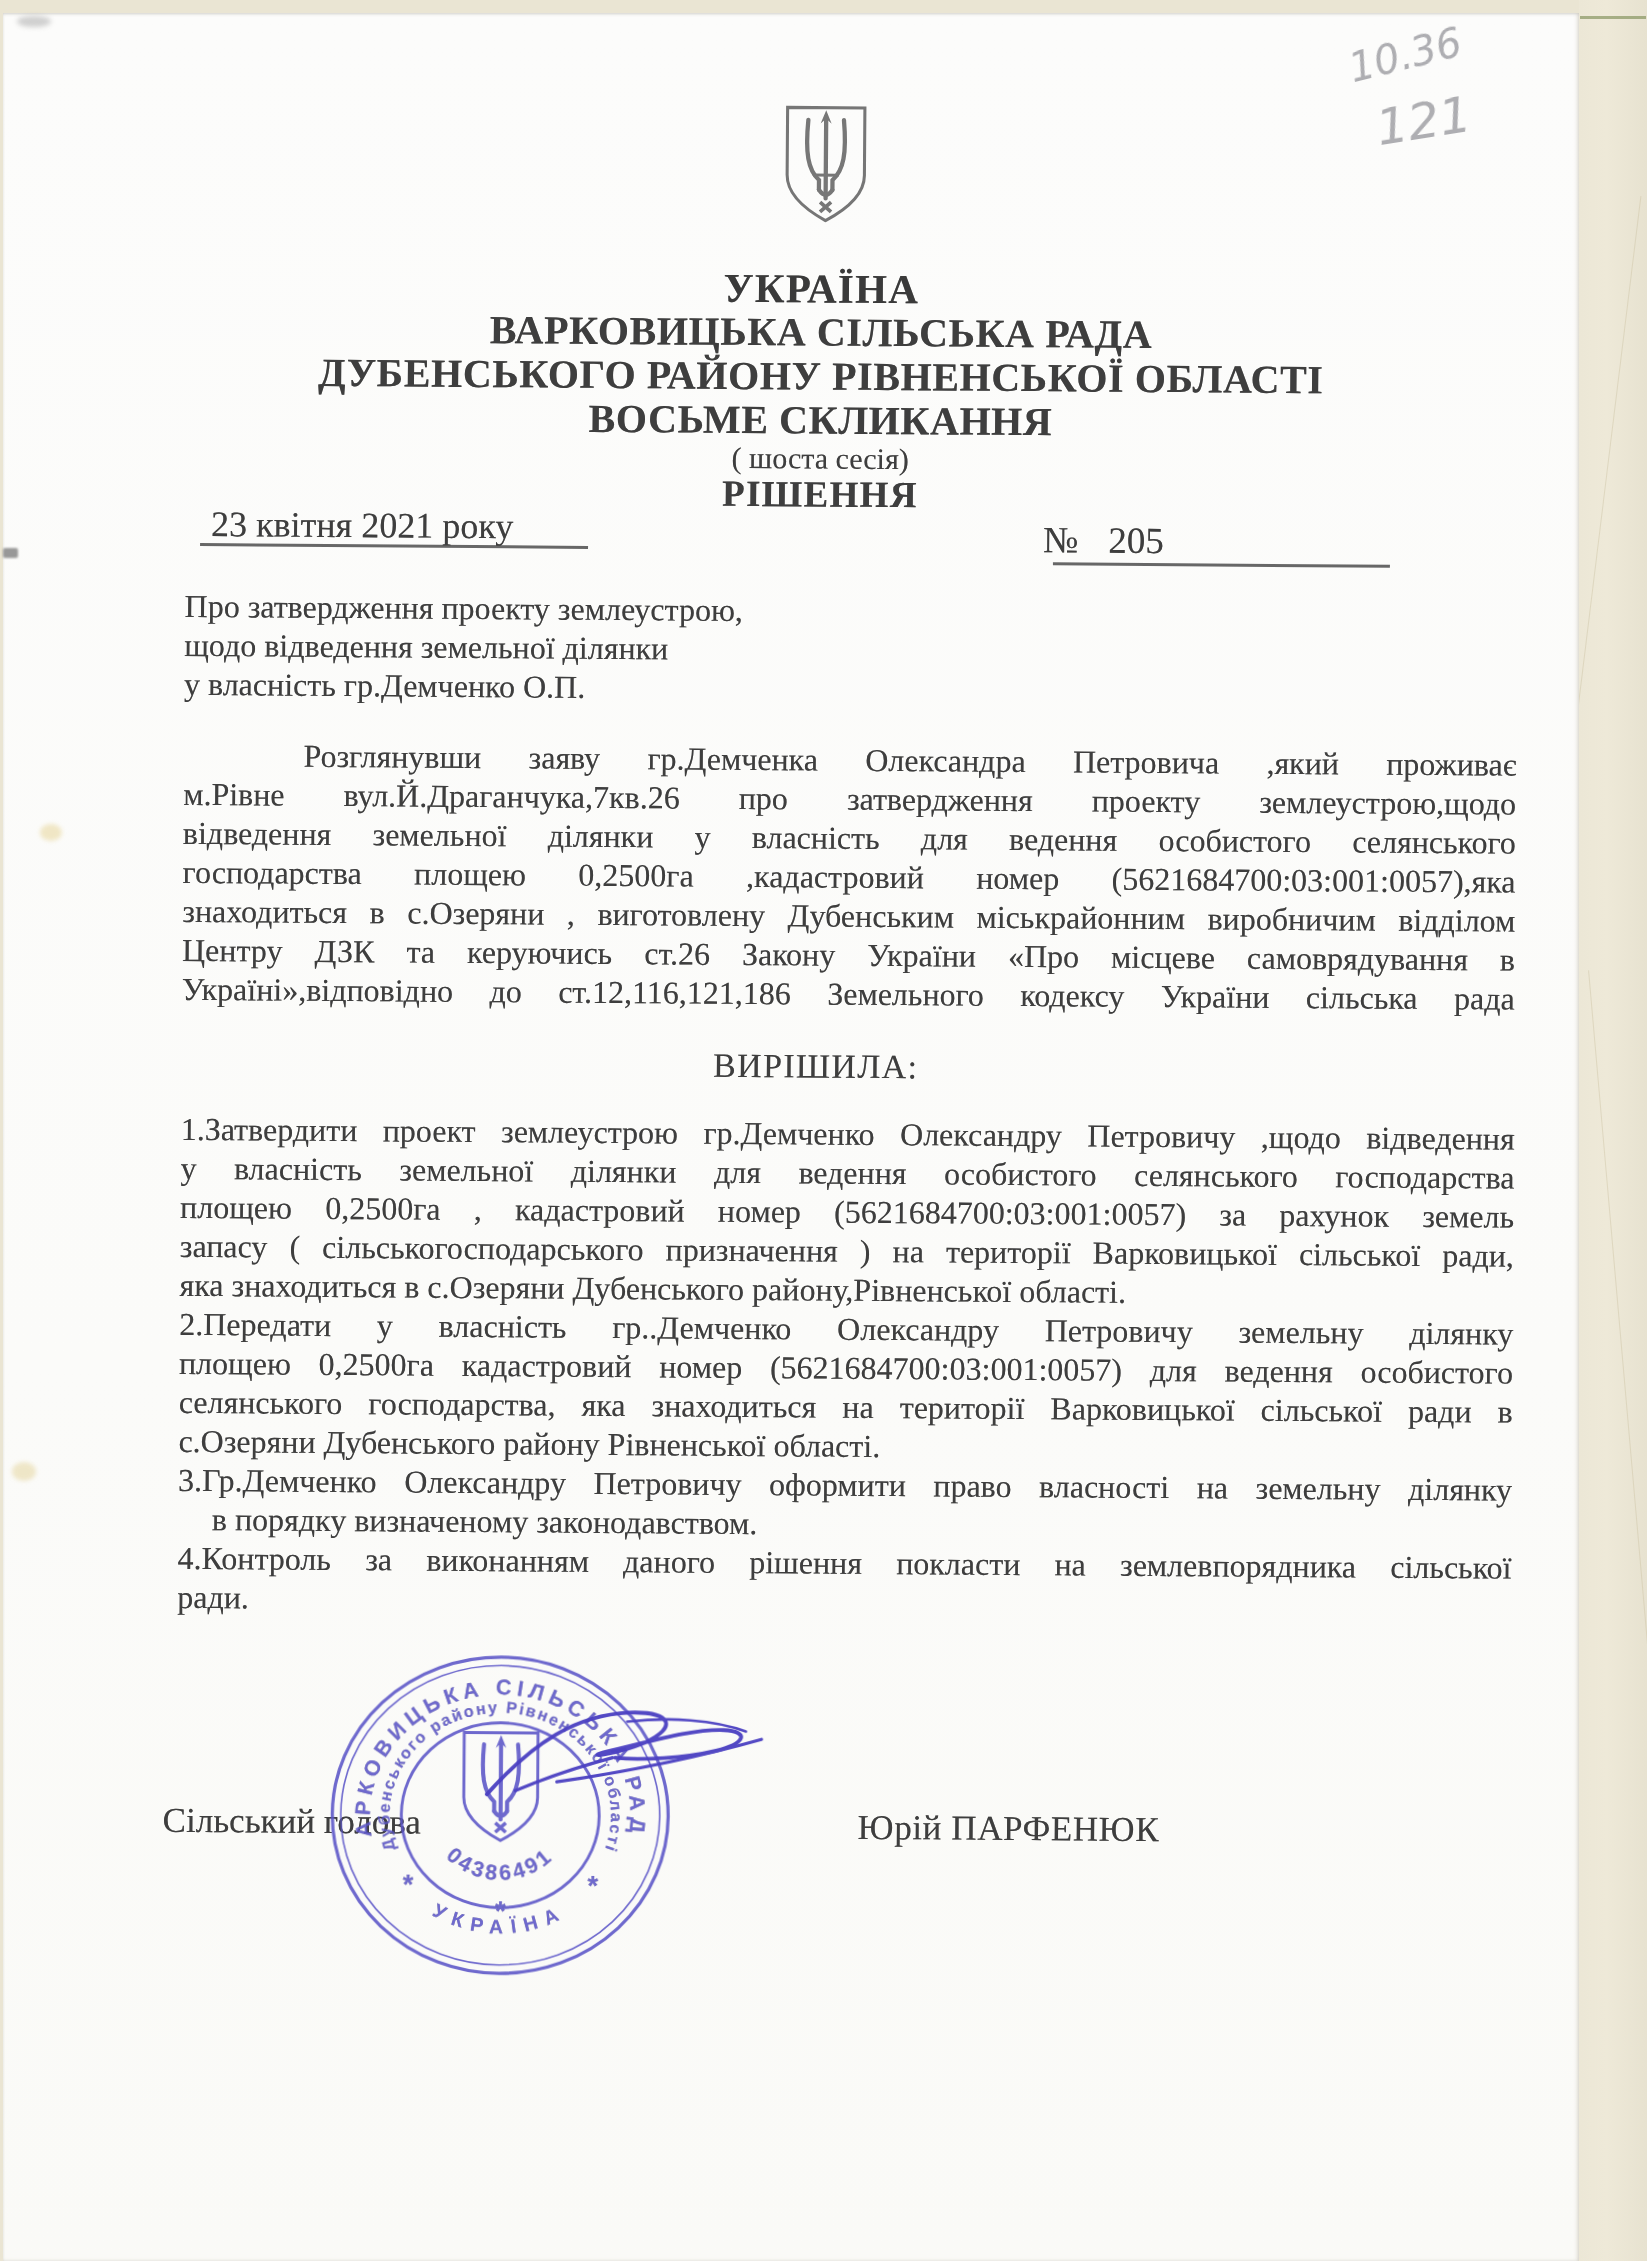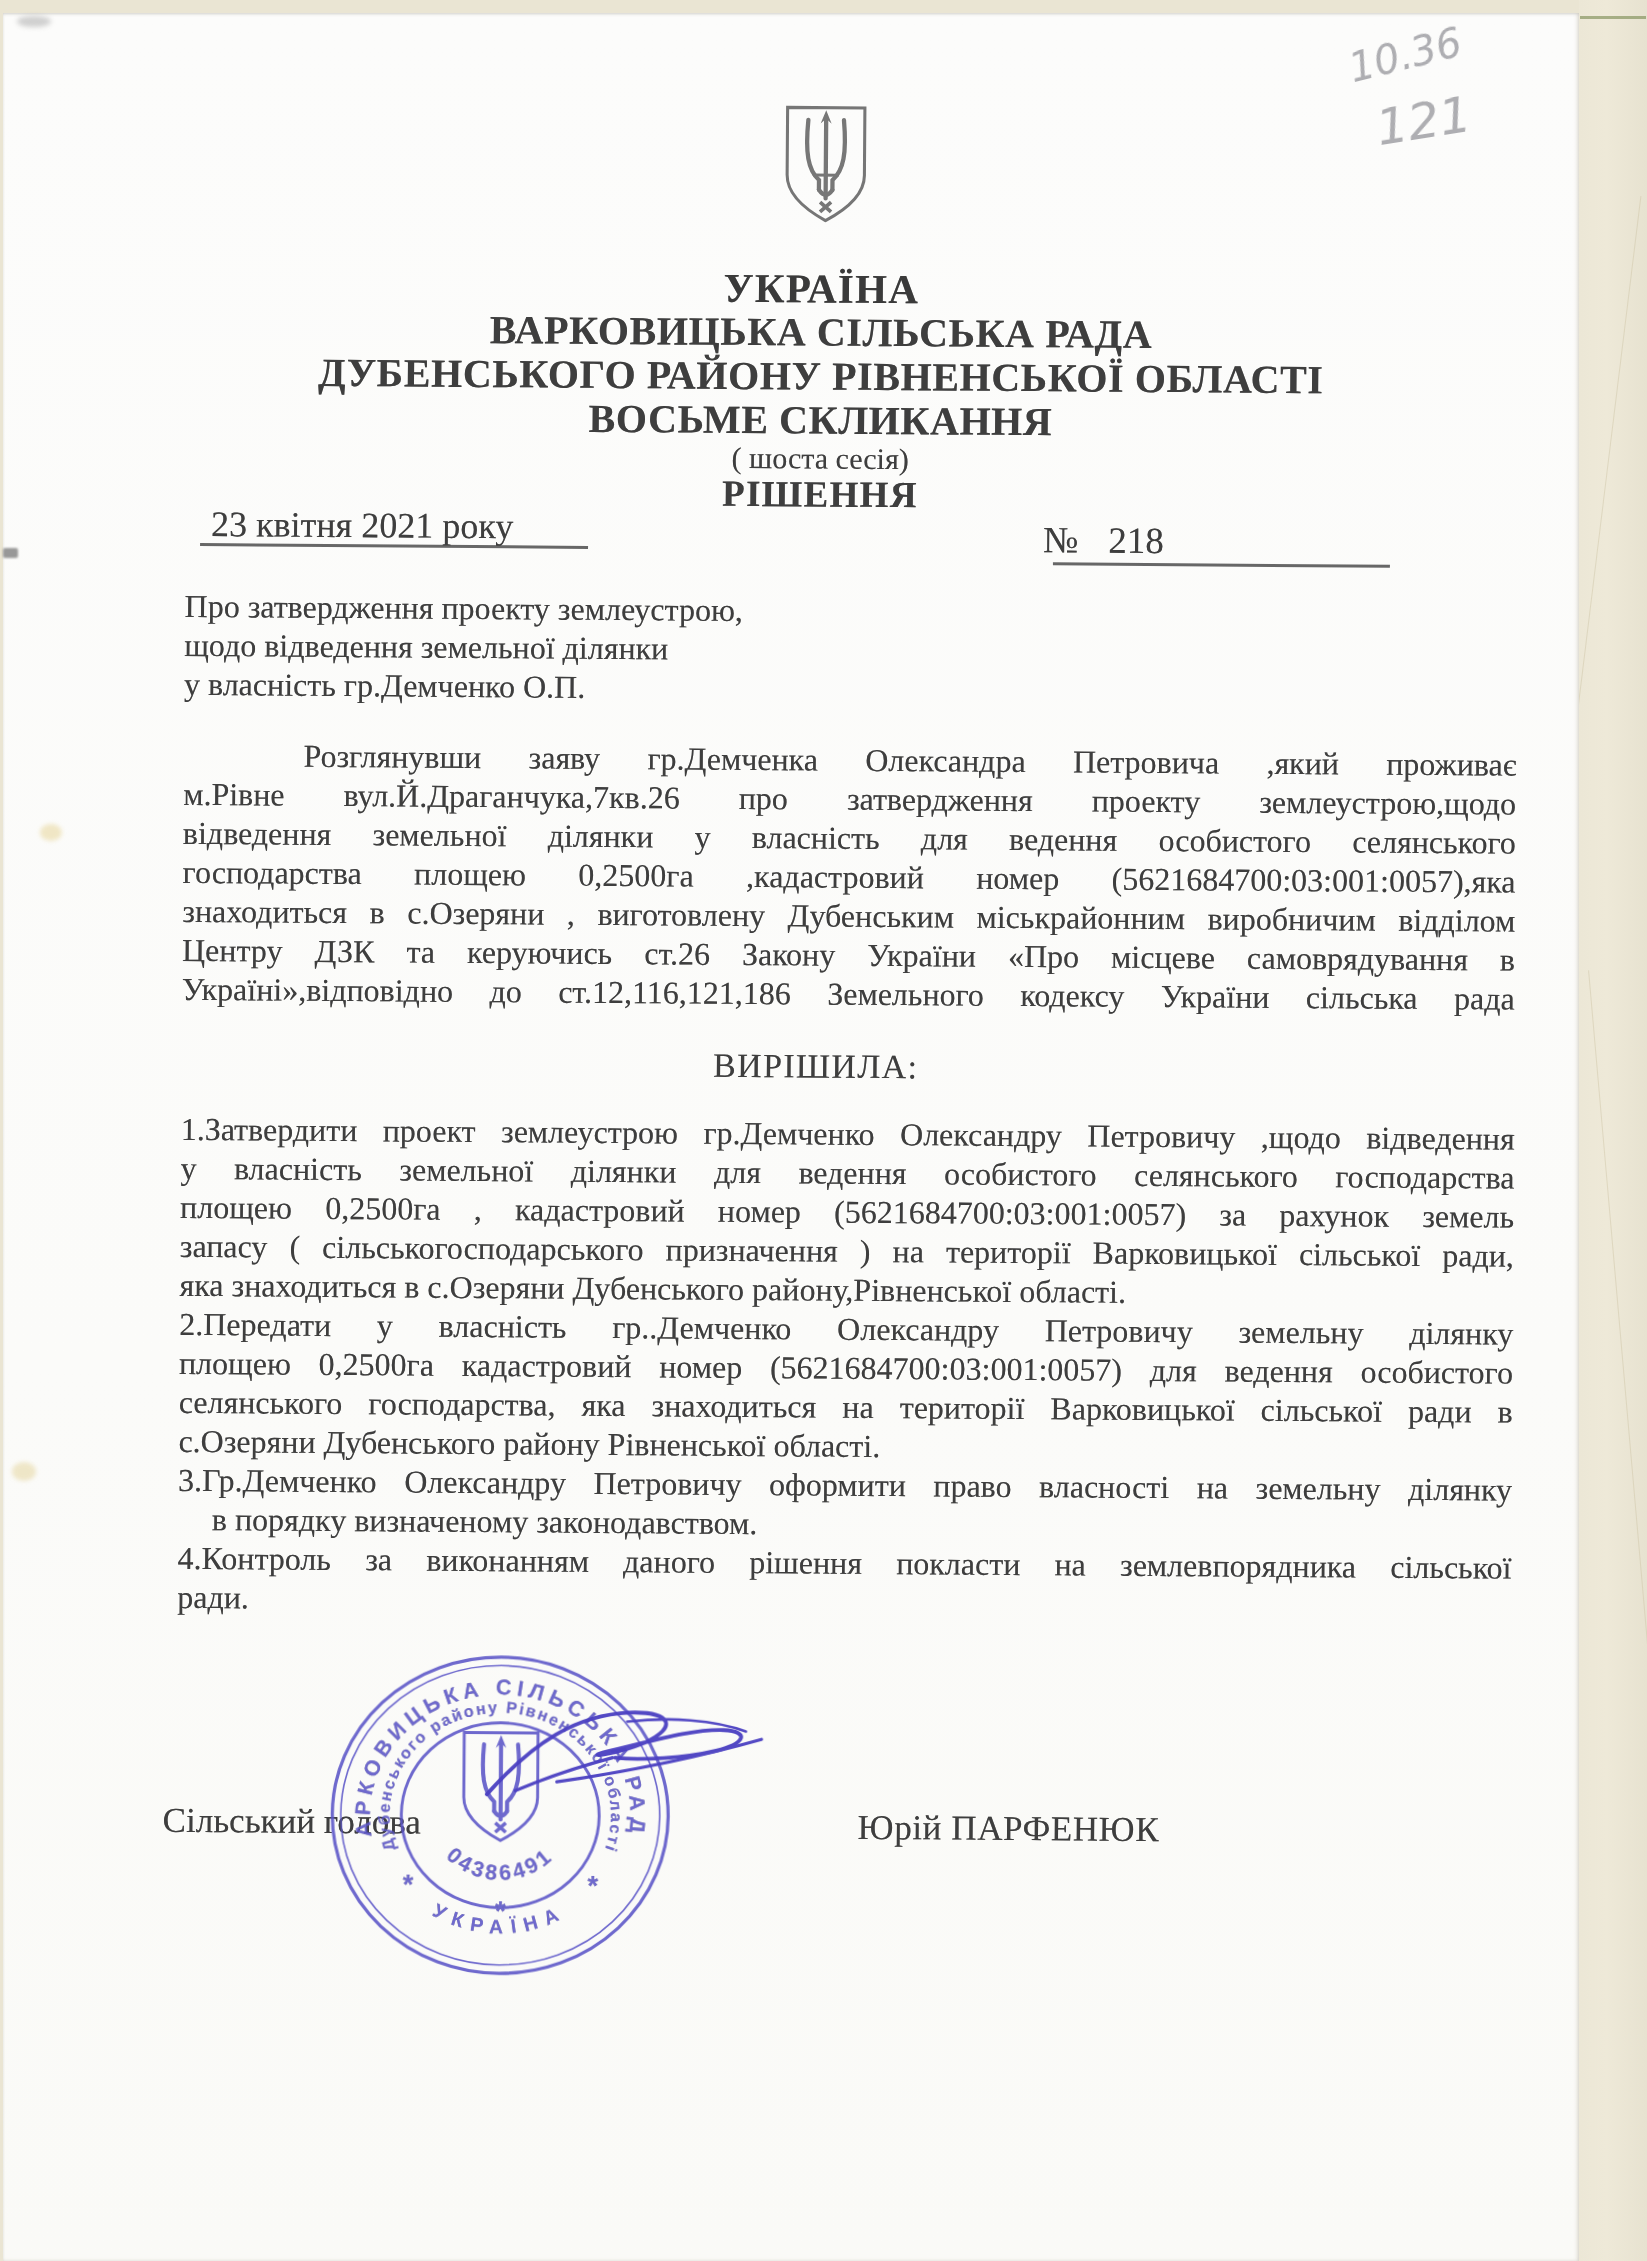--- a/index.html
+++ b/index.html
@@ -119,21 +119,21 @@
     <div class="center-block h-country">УКРАЇНА</div>
     <div class="center-block h-council">ВАРКОВИЦЬКА СІЛЬСЬКА РАДА</div>
     <div class="center-block h-district">ДУБЕНСЬКОГО РАЙОНУ РІВНЕНСЬКОЇ ОБЛАСТІ</div>
     <div class="center-block h-convocation">ВОСЬМЕ СКЛИКАННЯ</div>
     <div class="center-block h-session">( шоста  сесія)</div>
     <div class="center-block h-doctype">РІШЕННЯ</div>
 
     <div class="date-line">23 квітня  2021  року</div>
     <div class="date-underline"></div>
     <div class="num-line">
-      <span>№</span><span class="num-val">218</span>
+      <span>№</span><span class="num-val">205</span>
     </div>
     <div class="num-underline"></div>
 
     <div class="subject">
       <div class="ll">Про  затвердження проекту землеустрою,</div>
       <div class="ll">щодо  відведення  земельної  ділянки</div>
       <div class="ll">у  власність  гр.Демченко О.П.</div>
     </div>
 
     <div class="preamble">

